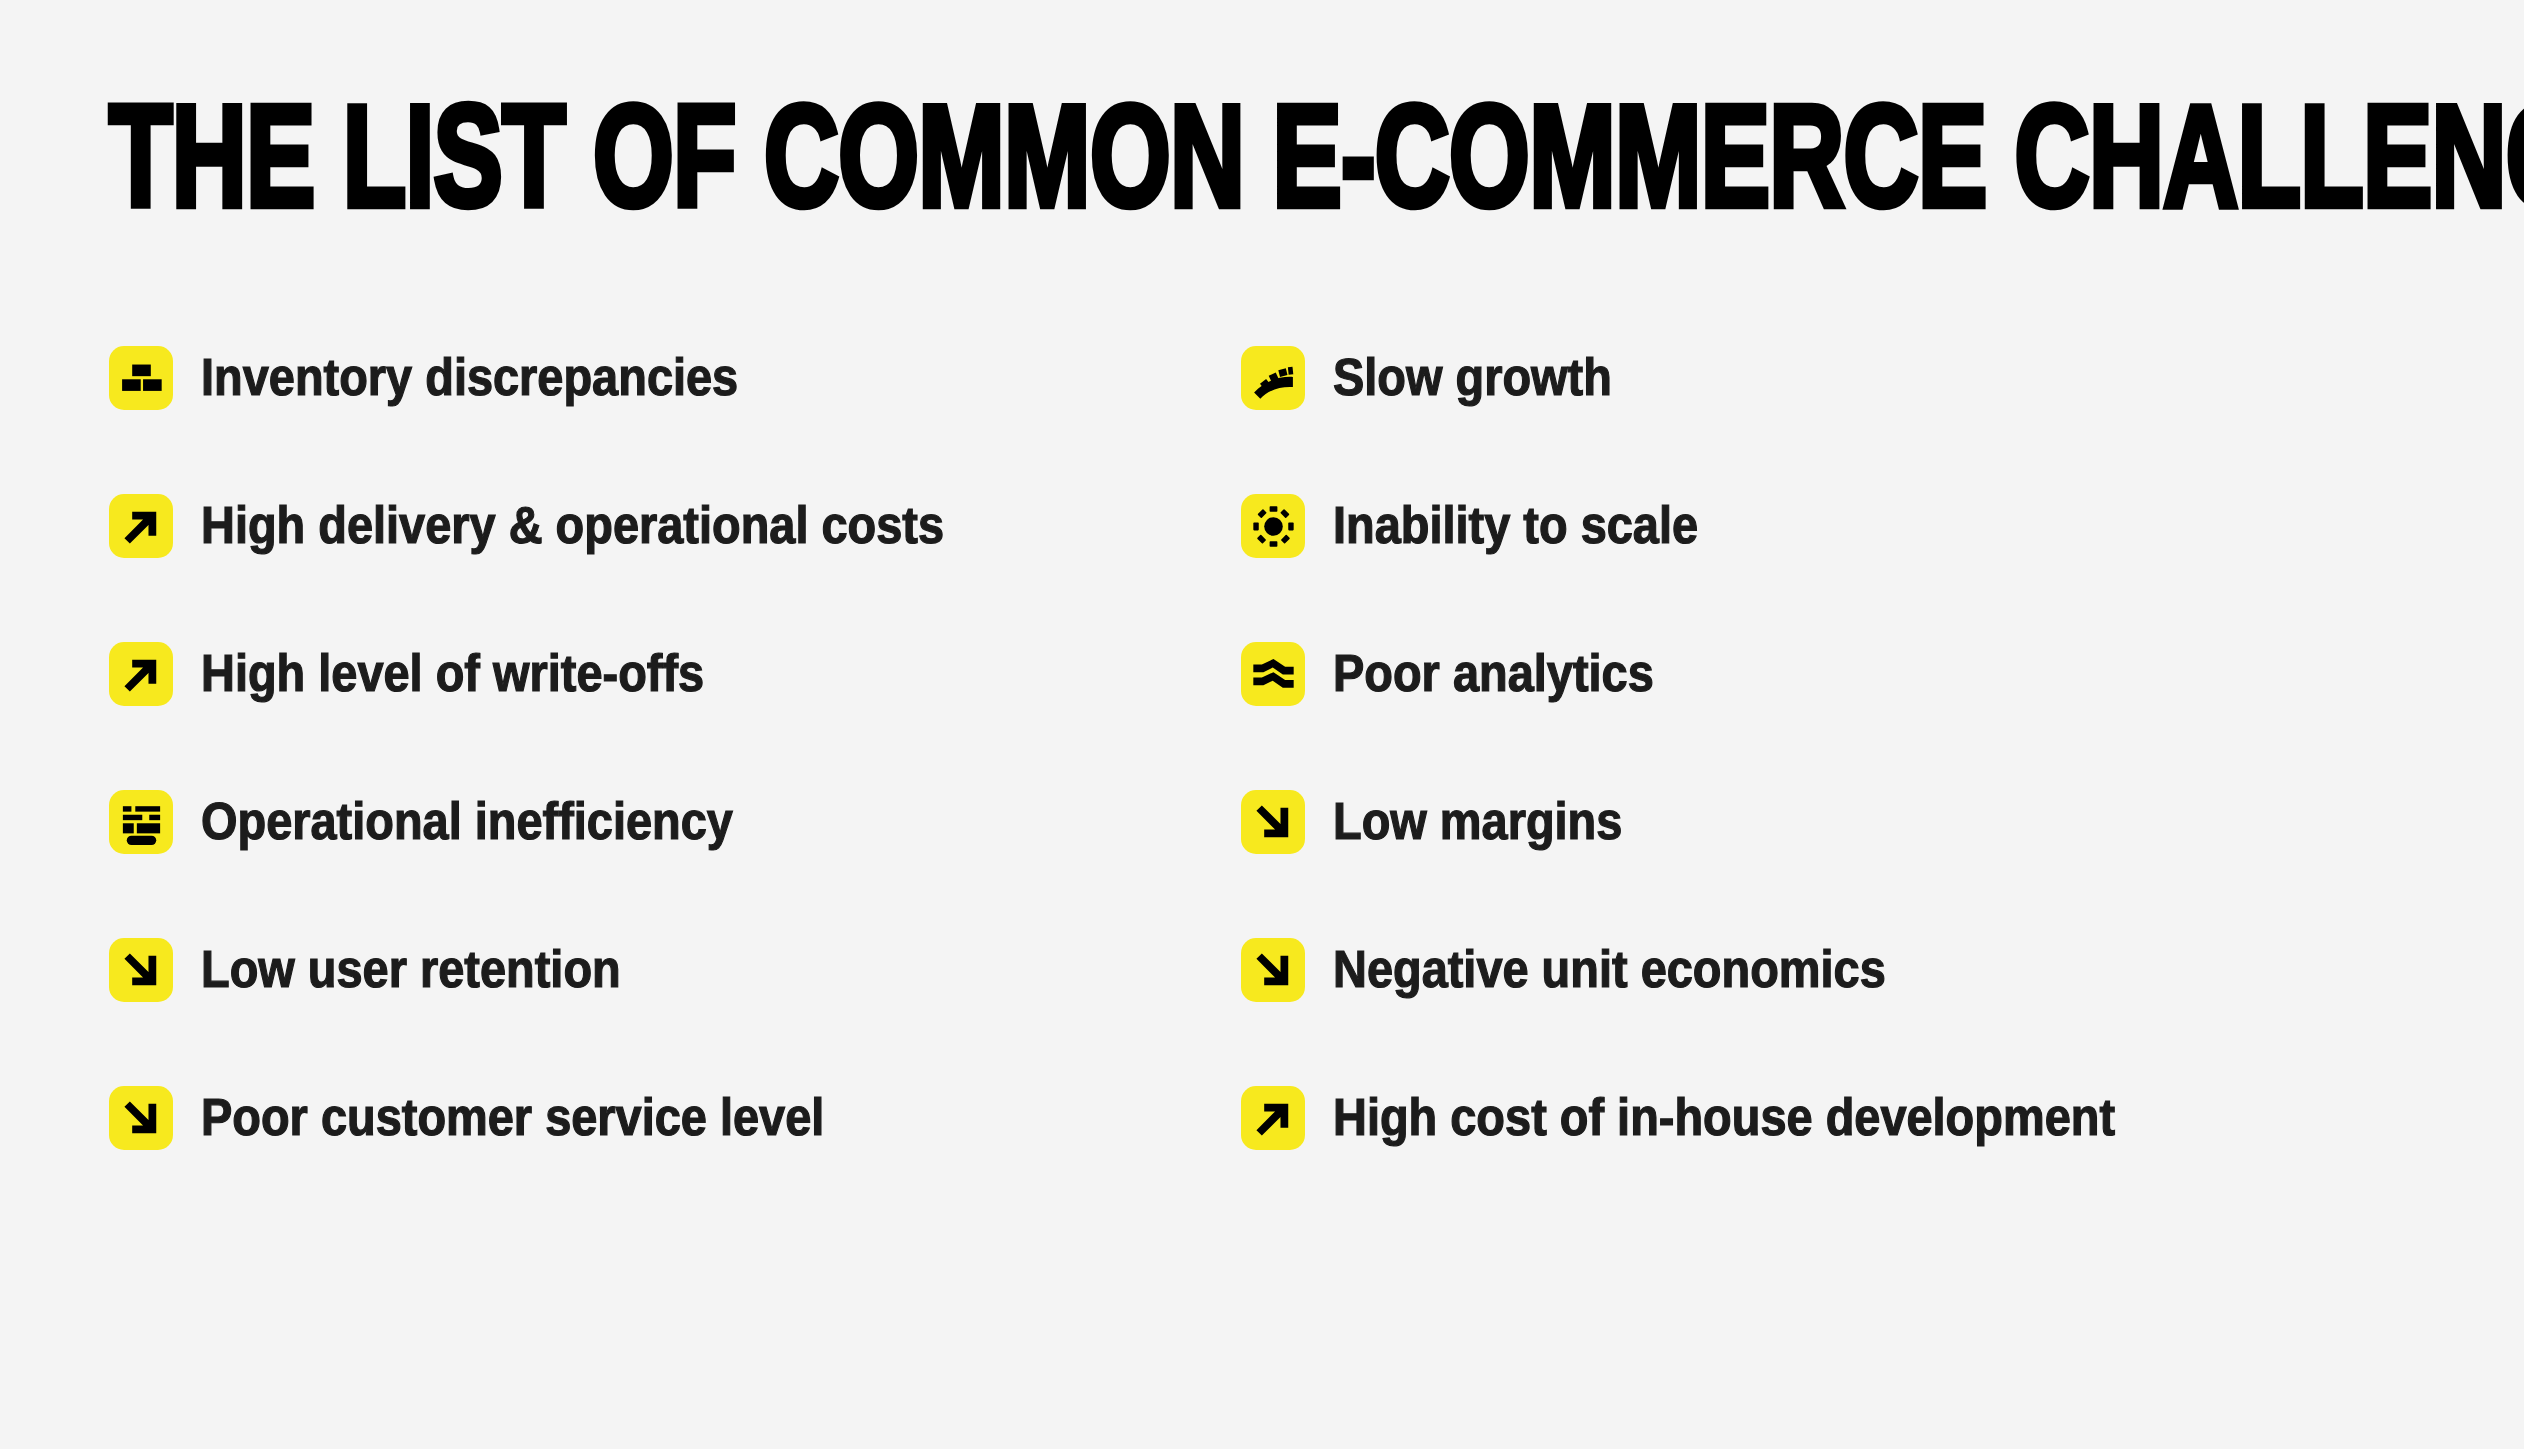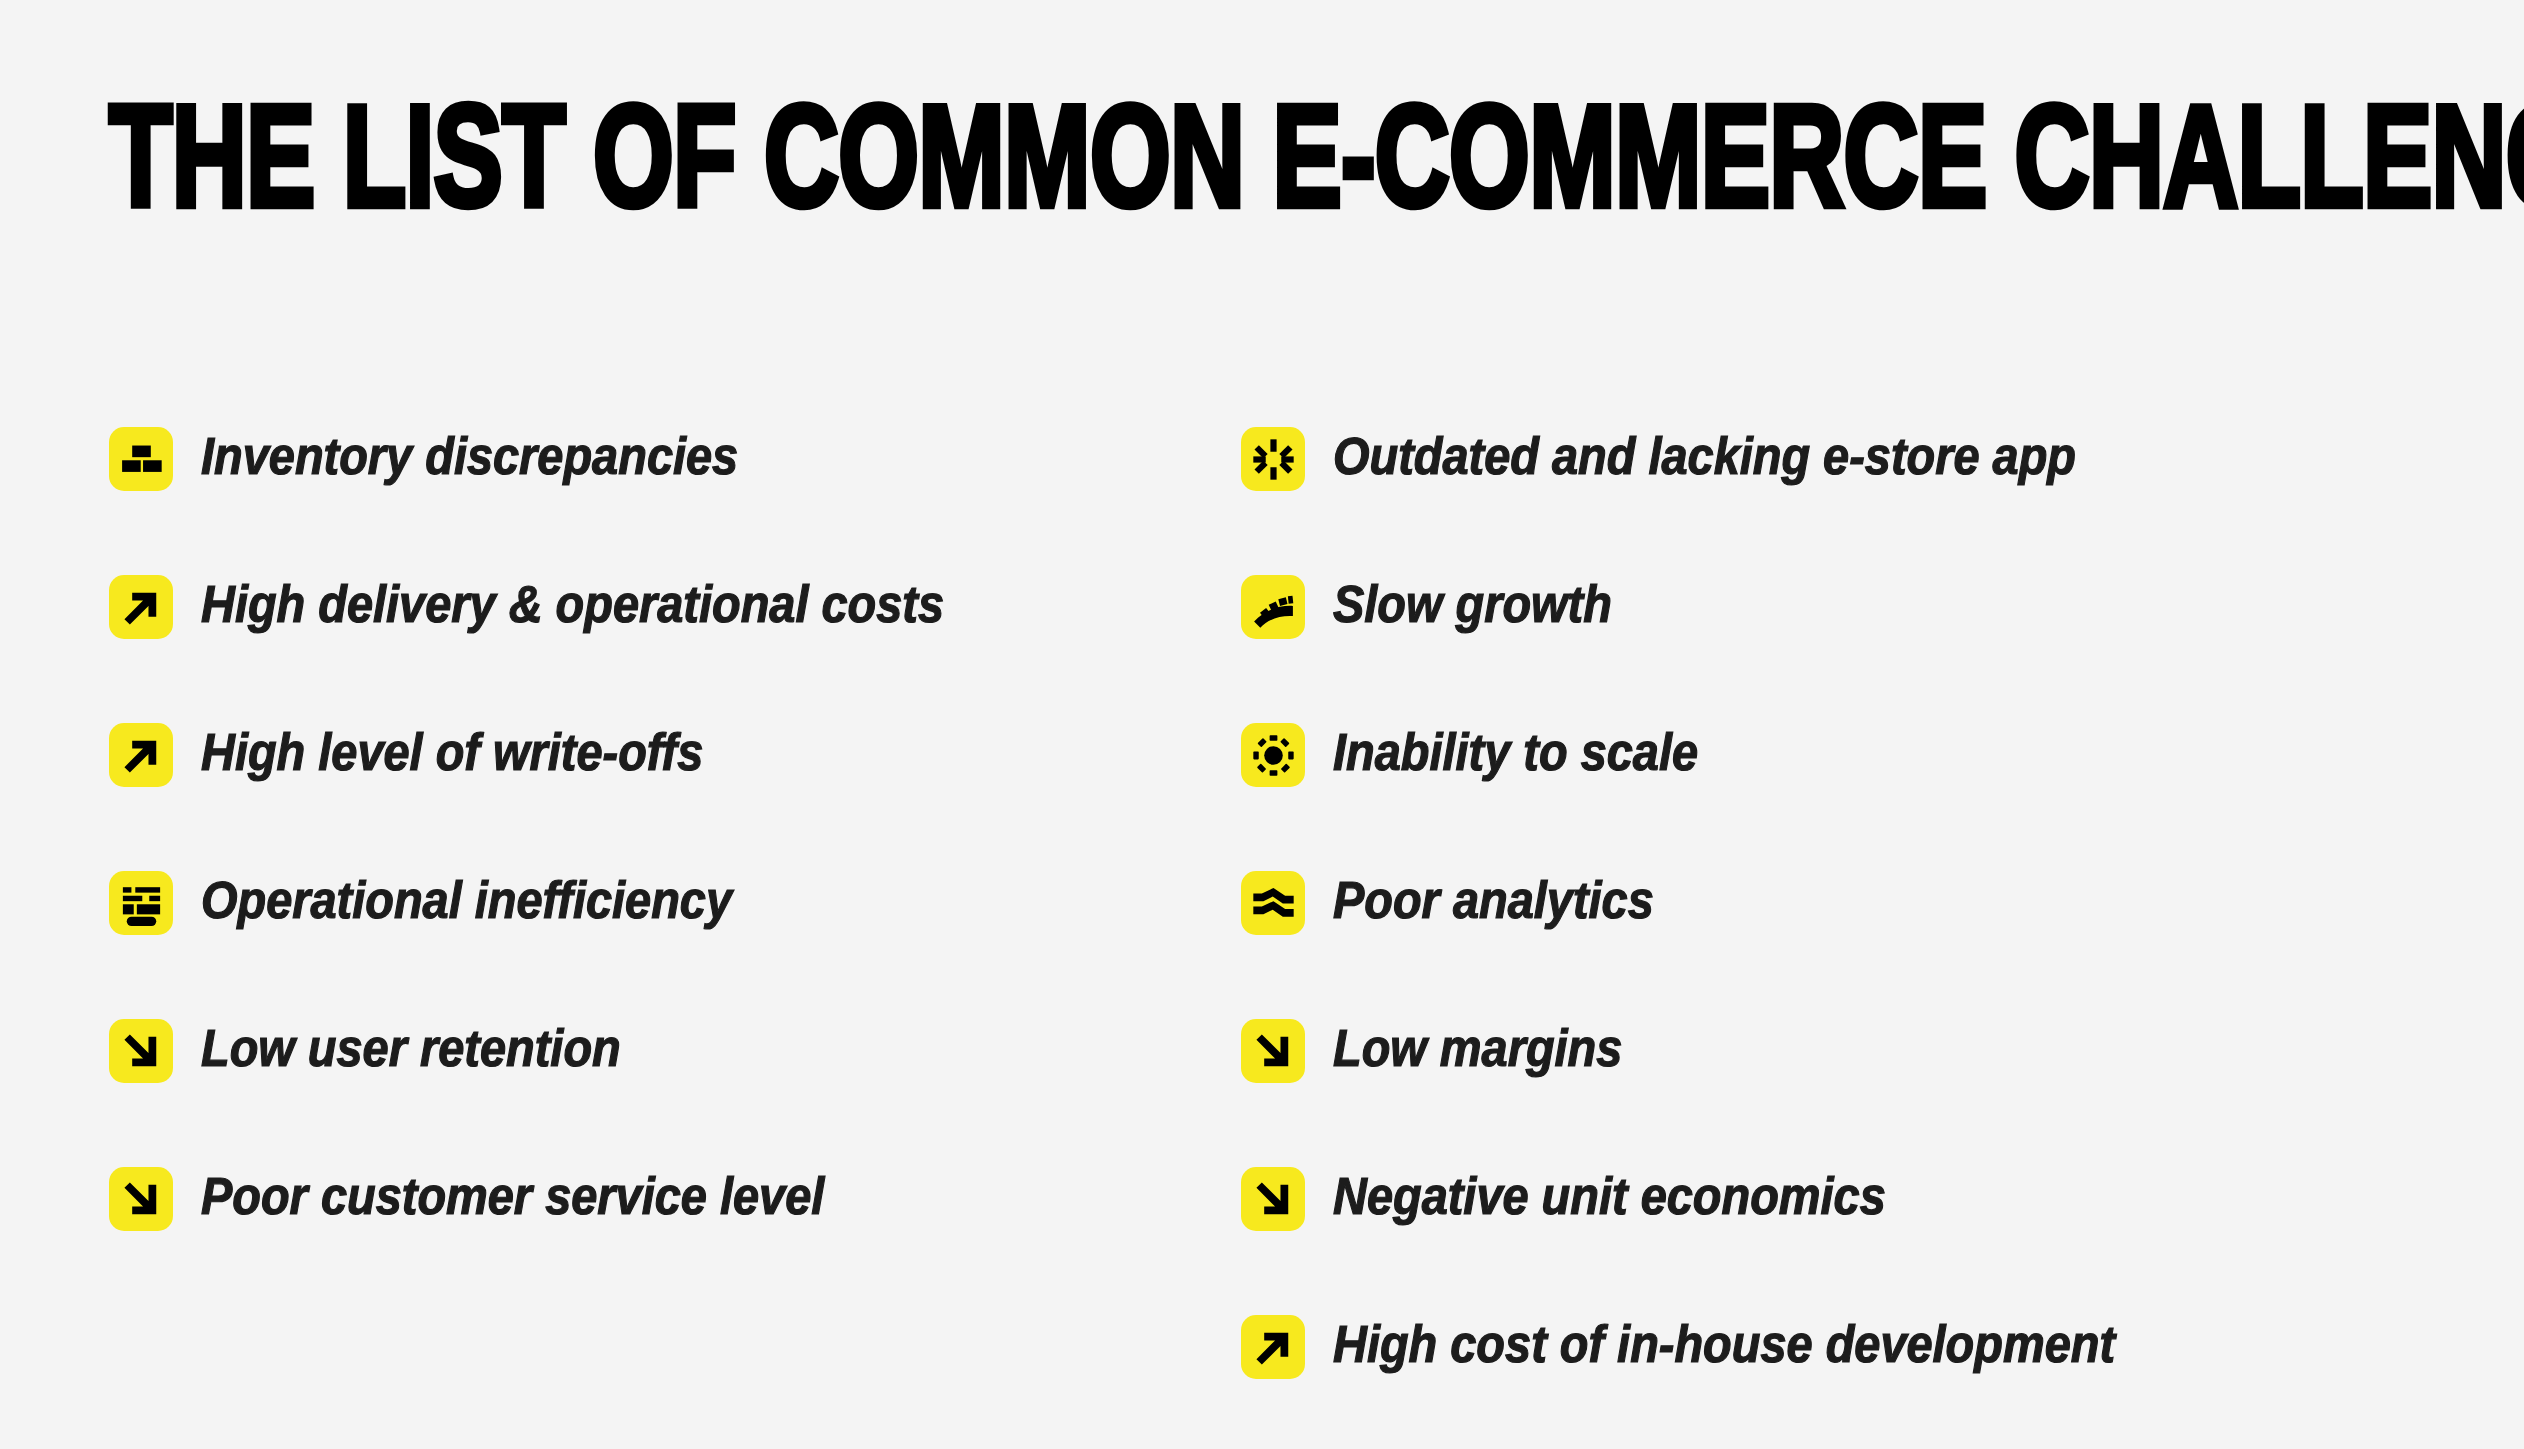--- a/index.html
+++ b/index.html
@@ -44,22 +44,21 @@
     position: absolute;
     top: 343px;
   }
   #col-left  { left: 109px;  width: 1107px; }
   #col-right { left: 1241px; width: 1169px; }
 
   .list-item {
     position: relative;
     height: 148px;
     display: flex;
-    align-items: flex-end;
-    font-style: italic;
+    align-items: flex-start;
   }
 
   .icon-tile {
     flex: 0 0 auto;
     width: 64px;
     height: 64px;
     border-radius: 15px;
     background: #f7e91e;
     display: flex;
     align-items: center;
@@ -151,35 +150,20 @@
           <path d="M38 10 H48 V48 H17 V38 H31 L7 14 L14 7 L38 31 Z" fill="#000"></path>
         </svg>
       </span>
       <span class="item-label">Poor customer service level</span>
     </div>
 
   </div>
 
   <div class="column" id="col-right">
 
-    <div class="list-item">
-      <span class="icon-tile">
-        <svg viewBox="0 0 58 58" xmlns="http://www.w3.org/2000/svg">
-          <rect x="25" y="3" width="8" height="16" fill="#000"></rect>
-          <rect x="25" y="39" width="8" height="16" fill="#000"></rect>
-          <rect x="3" y="25" width="16" height="8" fill="#000"></rect>
-          <rect x="39" y="25" width="16" height="8" fill="#000"></rect>
-          <rect x="9" y="11" width="8" height="16" fill="#000" transform="rotate(-45 13 19)"></rect>
-          <rect x="41" y="31" width="8" height="16" fill="#000" transform="rotate(-45 45 39)"></rect>
-          <rect x="41" y="11" width="8" height="16" fill="#000" transform="rotate(45 45 19)"></rect>
-          <rect x="9" y="31" width="8" height="16" fill="#000" transform="rotate(45 13 39)"></rect>
-        </svg>
-      </span>
-      <span class="item-label">Outdated and lacking e-store app</span>
-    </div>
 
     <div class="list-item">
       <span class="icon-tile">
         <svg viewBox="0 0 58 58" xmlns="http://www.w3.org/2000/svg">
           <path d="M4 47 C18 32 36 26 54 27 L54 40 C38 39 22 44 12 55 Z" fill="#000"></path>
           <rect x="13" y="32" width="10" height="9" fill="#000" transform="rotate(-38 18 36)"></rect>
           <rect x="24" y="23" width="10" height="9" fill="#000" transform="rotate(-25 29 27)"></rect>
           <rect x="36" y="17" width="10" height="9" fill="#000" transform="rotate(-14 41 21)"></rect>
           <rect x="48" y="14" width="6" height="10" fill="#000" transform="rotate(-6 51 19)"></rect>
         </svg>

